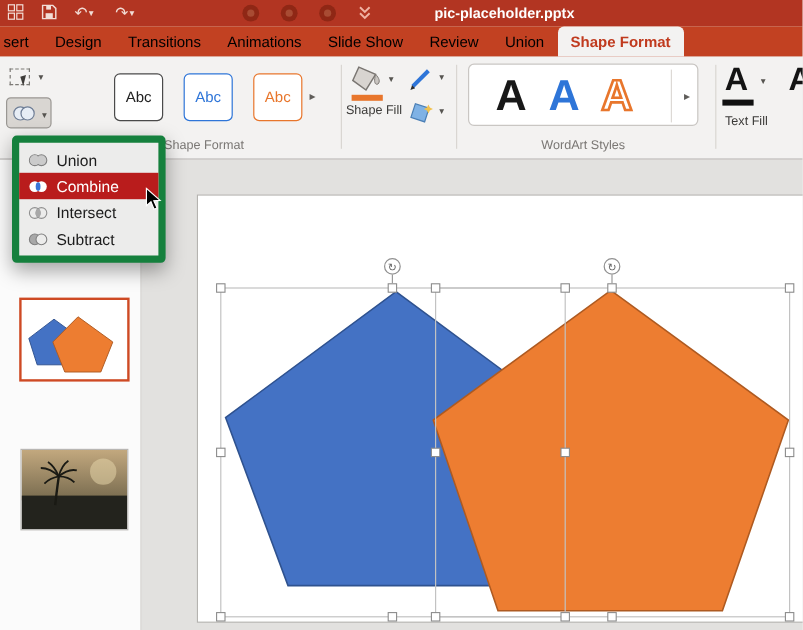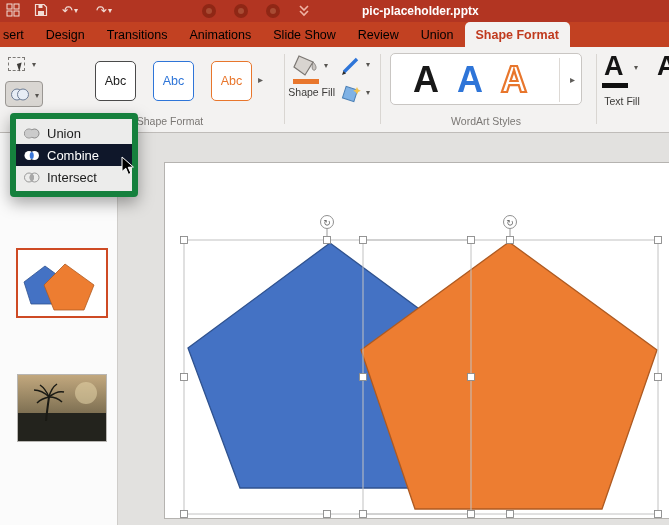--- a/index.html
+++ b/index.html
@@ -64,21 +64,21 @@
   .tf-letter { position:absolute; left:2px; top:0; font-size:27px; font-weight:bold; color:#141414; line-height:32px; }
   .tf-bar { position:absolute; left:0; top:33px; width:26px; height:5px; background:#101010; }
   .textfill .caret { position:absolute; left:32px; top:13px; }
   .tf-label { position:absolute; left:594px; top:48px; width:56px; text-align:center; font-size:10.5px; color:#3b3a38; }
 
   .to-letter { position:absolute; left:657px; top:3px; font-size:27px; font-weight:bold; color:#141414; line-height:32px; }
 
   
   .menu { position:absolute; left:10px; top:113px; width:128px; background:#ececeb; border:6px solid #15803d; border-radius:4px; box-shadow:0 6px 16px rgba(0,0,0,0.35); padding:3px 0; z-index:40; }
   .menu-item { display:flex; align-items:center; height:22px; font-size:13px; color:#1c1c1c; padding:0 8px 0 7px; gap:6px; }
-  .menu-item.selected { background:#0f172a; color:#ffffff; }
+  .menu-item.selected { background:#b91c1c; color:#ffffff; }
   .mi-icon { width:18px; height:13px; flex:0 0 18px; }
 
   
   .sidepanel { position:absolute; left:0; top:133px; width:118px; height:392px; background:#fbfbfb; border-right:1px solid #cfcdca; z-index:1; }
   .canvas { position:absolute; left:119px; top:133px; width:550px; height:392px; background:#e2e1df; z-index:1; }
   .slide { position:absolute; left:164px; top:162px; width:520px; height:357px; background:#ffffff; border:1px solid #b5b3b0; z-index:2; }
 
   .thumb1 { position:absolute; left:16px; top:248px; width:92px; height:70px; background:#ffffff; border:2px solid #ce4a24; z-index:3; }
   .thumb2 { position:absolute; left:17px; top:374px; width:90px; height:68px; background:#ffffff; border:1px solid #b8b6b3; z-index:3; }
 
@@ -296,19 +296,26 @@
       <span>Combine</span>
     </div>
     <div class="menu-item">
       <svg class="mi-icon" viewBox="0 0 18 13">
         <circle cx="6" cy="6.5" r="4.5" fill="none" stroke="#909090" stroke-width="0.9"></circle>
         <circle cx="11.5" cy="6.5" r="4.5" fill="none" stroke="#909090" stroke-width="0.9"></circle>
         <ellipse cx="8.75" cy="6.5" rx="2" ry="3.6" fill="#a8a8a8"></ellipse>
       </svg>
       <span>Intersect</span>
     </div>
+    <div class="menu-item">
+      <svg class="mi-icon" viewBox="0 0 18 13">
+        <circle cx="6" cy="6.5" r="4.5" fill="#a8a8a8" stroke="#808080" stroke-width="0.9"></circle>
+        <circle cx="11.5" cy="6.5" r="4.5" fill="#ececeb" stroke="#808080" stroke-width="0.9"></circle>
+      </svg>
+      <span>Subtract</span>
+    </div>
   </div>
 
   <svg class="cursor" width="14" height="20" viewBox="0 0 14 20">
     <path d="M1,1 L1,15.5 L4.8,12.2 L7.4,18.4 L9.9,17.3 L7.2,11.3 L12.4,11 Z" fill="#000000" stroke="#ffffff" stroke-width="1"></path>
   </svg>
 
 </div>
 
 </body></html>

